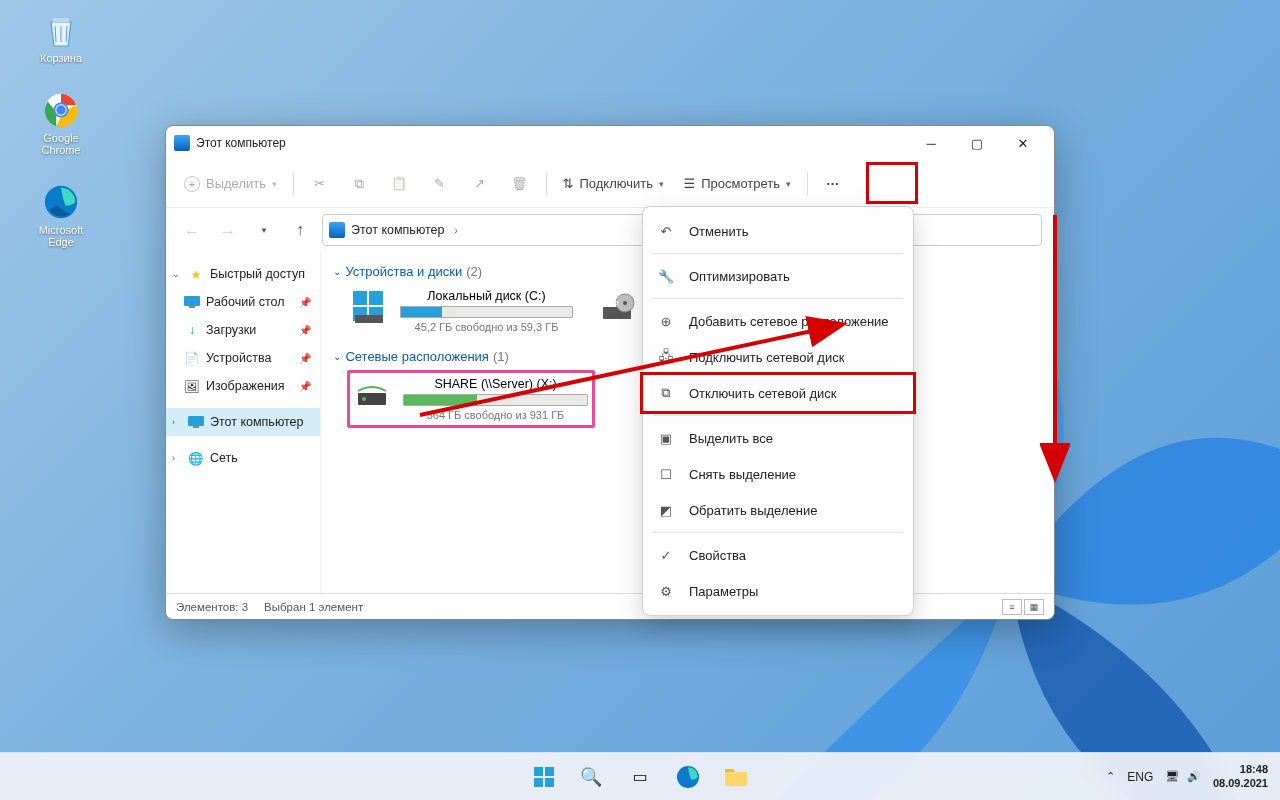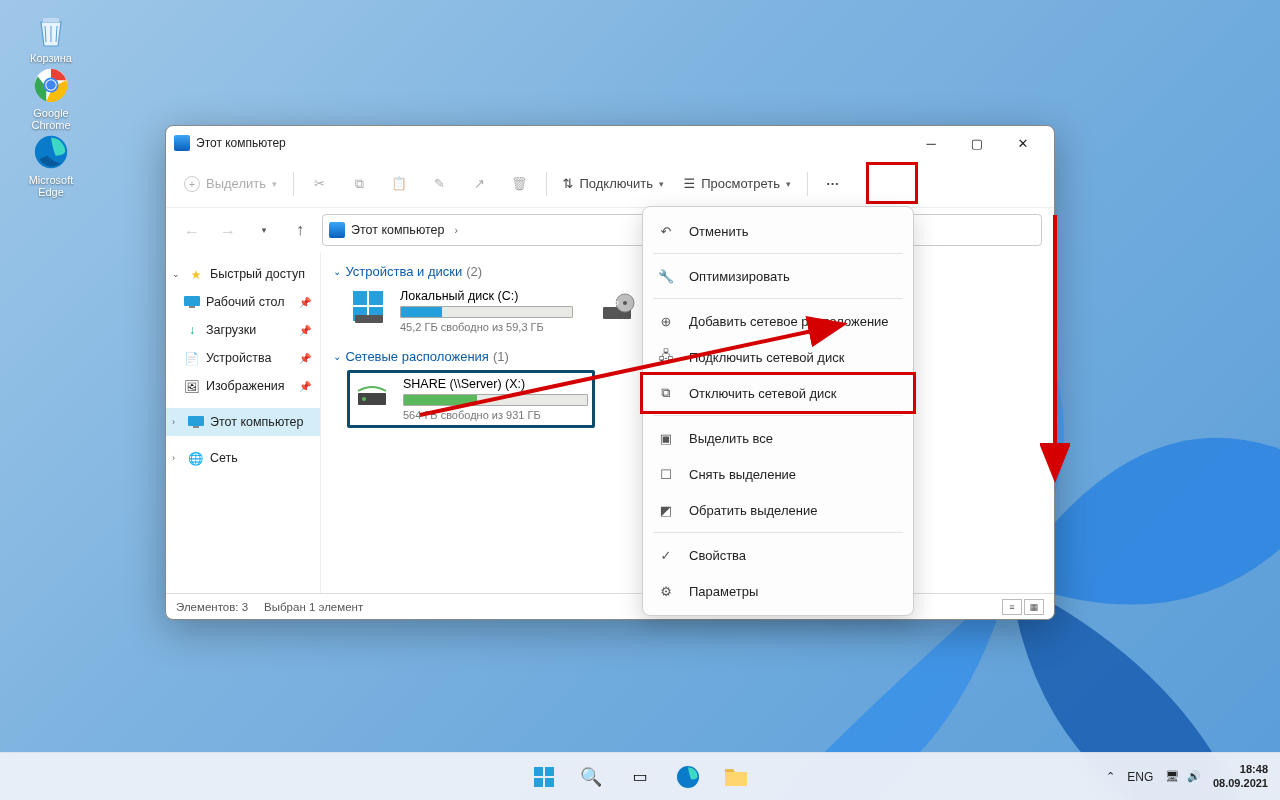--- a/index.html
+++ b/index.html
@@ -1,20 +1,20 @@
 <!DOCTYPE html>
 <html><head>
 <meta charset="utf-8">
 <style>
 * { box-sizing: border-box; margin: 0; padding: 0; font-family: "Segoe UI", Arial, sans-serif; }
 body { width: 1280px; height: 800px; overflow: hidden; position: relative; background: linear-gradient(135deg, #a0c8e8 0%, #7db3e0 50%, #5a9dd8 100%); }
 .wallpaper { position: absolute; inset: 0; background: linear-gradient(135deg, #9fc7e8 0%, #7db3e0 40%, #5a9dd8 100%); z-index: 0; }
 .bloom { position: absolute; right: -80px; bottom: -80px; width: 700px; height: 600px; z-index: 0; }
 .bloom svg { width: 100%; height: 100%; }
-.desktop-icons { position: absolute; top: 10px; left: 16px; z-index: 1; display: flex; flex-direction: column; gap: 1px; }
+.desktop-icons { position: absolute; top: 10px; left: 26px; z-index: 1; display: flex; flex-direction: column; gap: 26px; }
 .d-icon { display: flex; flex-direction: column; align-items: center; width: 70px; cursor: pointer; }
 .d-icon .ic { width: 40px; height: 40px; display: flex; align-items: center; justify-content: center; }
 .d-icon span { color: #fff; font-size: 11px; text-align: center; text-shadow: 0 1px 2px rgba(0,0,0,0.5); margin-top: 2px; line-height: 1.1; }
 .window { position: absolute; left: 165px; top: 125px; width: 890px; height: 495px; background: #fff; border: 1px solid #888; border-radius: 8px; box-shadow: 0 10px 40px rgba(0,0,0,0.3); z-index: 10; display: flex; flex-direction: column; overflow: visible; }
 .titlebar { height: 34px; display: flex; align-items: center; padding: 0 8px; }
 .titlebar .tb-icon { width: 16px; height: 16px; margin-right: 6px; background: linear-gradient(#3ba7f5,#0a5fbb); border-radius: 2px; }
 .titlebar .title { font-size: 12px; color: #222; }
 .titlebar .spacer { flex: 1; }
 .titlebar .wbtn { width: 46px; height: 32px; display: flex; align-items: center; justify-content: center; color: #222; cursor: pointer; font-size: 13px; }
 .toolbar { height: 48px; border-bottom: 1px solid #eee; display: flex; align-items: center; padding: 0 10px; gap: 4px; }
@@ -35,29 +35,29 @@
 .side-item { display: flex; align-items: center; height: 28px; padding: 0 8px 0 18px; gap: 6px; cursor: pointer; color: #222; }
 .side-item.top { padding-left: 6px; }
 .side-item.selected { background: #d3eef9; }
 .side-exp { width: 10px; font-size: 9px; color: #555; }
 .side-pin { margin-left: auto; font-size: 10px; color: #777; }
 .side-ic { width: 16px; height: 16px; display: flex; align-items: center; justify-content: center; }
 .content { flex: 1; padding: 8px 12px; position: relative; font-size: 12.5px; }
 .group-hdr { display: flex; align-items: center; gap: 4px; color: #0b5cab; margin: 4px 0 6px 0; font-size: 13px; }
 .group-hdr .cnt { color: #777; }
 .drives { display: flex; gap: 18px; flex-wrap: wrap; margin-left: 14px; margin-bottom: 12px; }
-.drive { display: flex; gap: 13px; width: 230px; padding: 4px; }
+.drive { display: flex; gap: 13px; width: 230px; padding: 4px; text-align: center; }
 .drive .dicon { width: 36px; height: 36px; display: flex; align-items: center; justify-content: center; }
 .drive .dinfo { flex: 1; }
 .drive .dname { font-size: 12.5px; margin-bottom: 3px; }
 .drive .dbar { height: 12px; border: 1px solid #aaa; border-radius: 1px; background: #e9e9e6; position: relative; overflow: hidden; }
 .drive .dfill { height: 100%; background: #26a0da; }
 .drive .dfill.green { background: #5cb85c; }
 .drive .dfree { font-size: 11px; color: #777; margin-top: 3px; }
-.red-box { border: 3px solid #0c4a6e; border-radius: 2px; }
+.red-box { border: 3px solid #ec4899; border-radius: 2px; }
 .statusbar { height: 26px; border-top: 1px solid #ddd; display: flex; align-items: center; padding: 0 10px; font-size: 11.5px; color: #555; gap: 16px; }
 .statusbar .sp { flex: 1; }
 .view-sw { display: flex; gap: 2px; }
 .view-sw div { width: 20px; height: 16px; border: 1px solid #bbb; display: flex; align-items: center; justify-content: center; font-size: 9px; cursor: pointer; }
 .context-menu { position: absolute; left: 642px; top: 206px; width: 272px; background: #fdfdfd; border: 1px solid #d0d0d0; border-radius: 8px; box-shadow: 0 8px 24px rgba(0,0,0,0.18); z-index: 50; padding: 6px 0; }
 .cm-item { height: 36px; display: flex; align-items: center; padding: 0 14px; gap: 14px; font-size: 13px; color: #222; cursor: pointer; }
 .cm-item .cm-ic { width: 18px; height: 18px; display: flex; align-items: center; justify-content: center; color: #555; }
 .cm-sep { height: 1px; background: #e4e4e4; margin: 4px 10px; }
 .cm-highlight { border: 3px solid #d40000; margin: -3px; position: relative; }
 .more-highlight { position: absolute; left: 700px; top: 36px; width: 52px; height: 42px; border: 3px solid #d40000; z-index: 60; pointer-events: none; }

